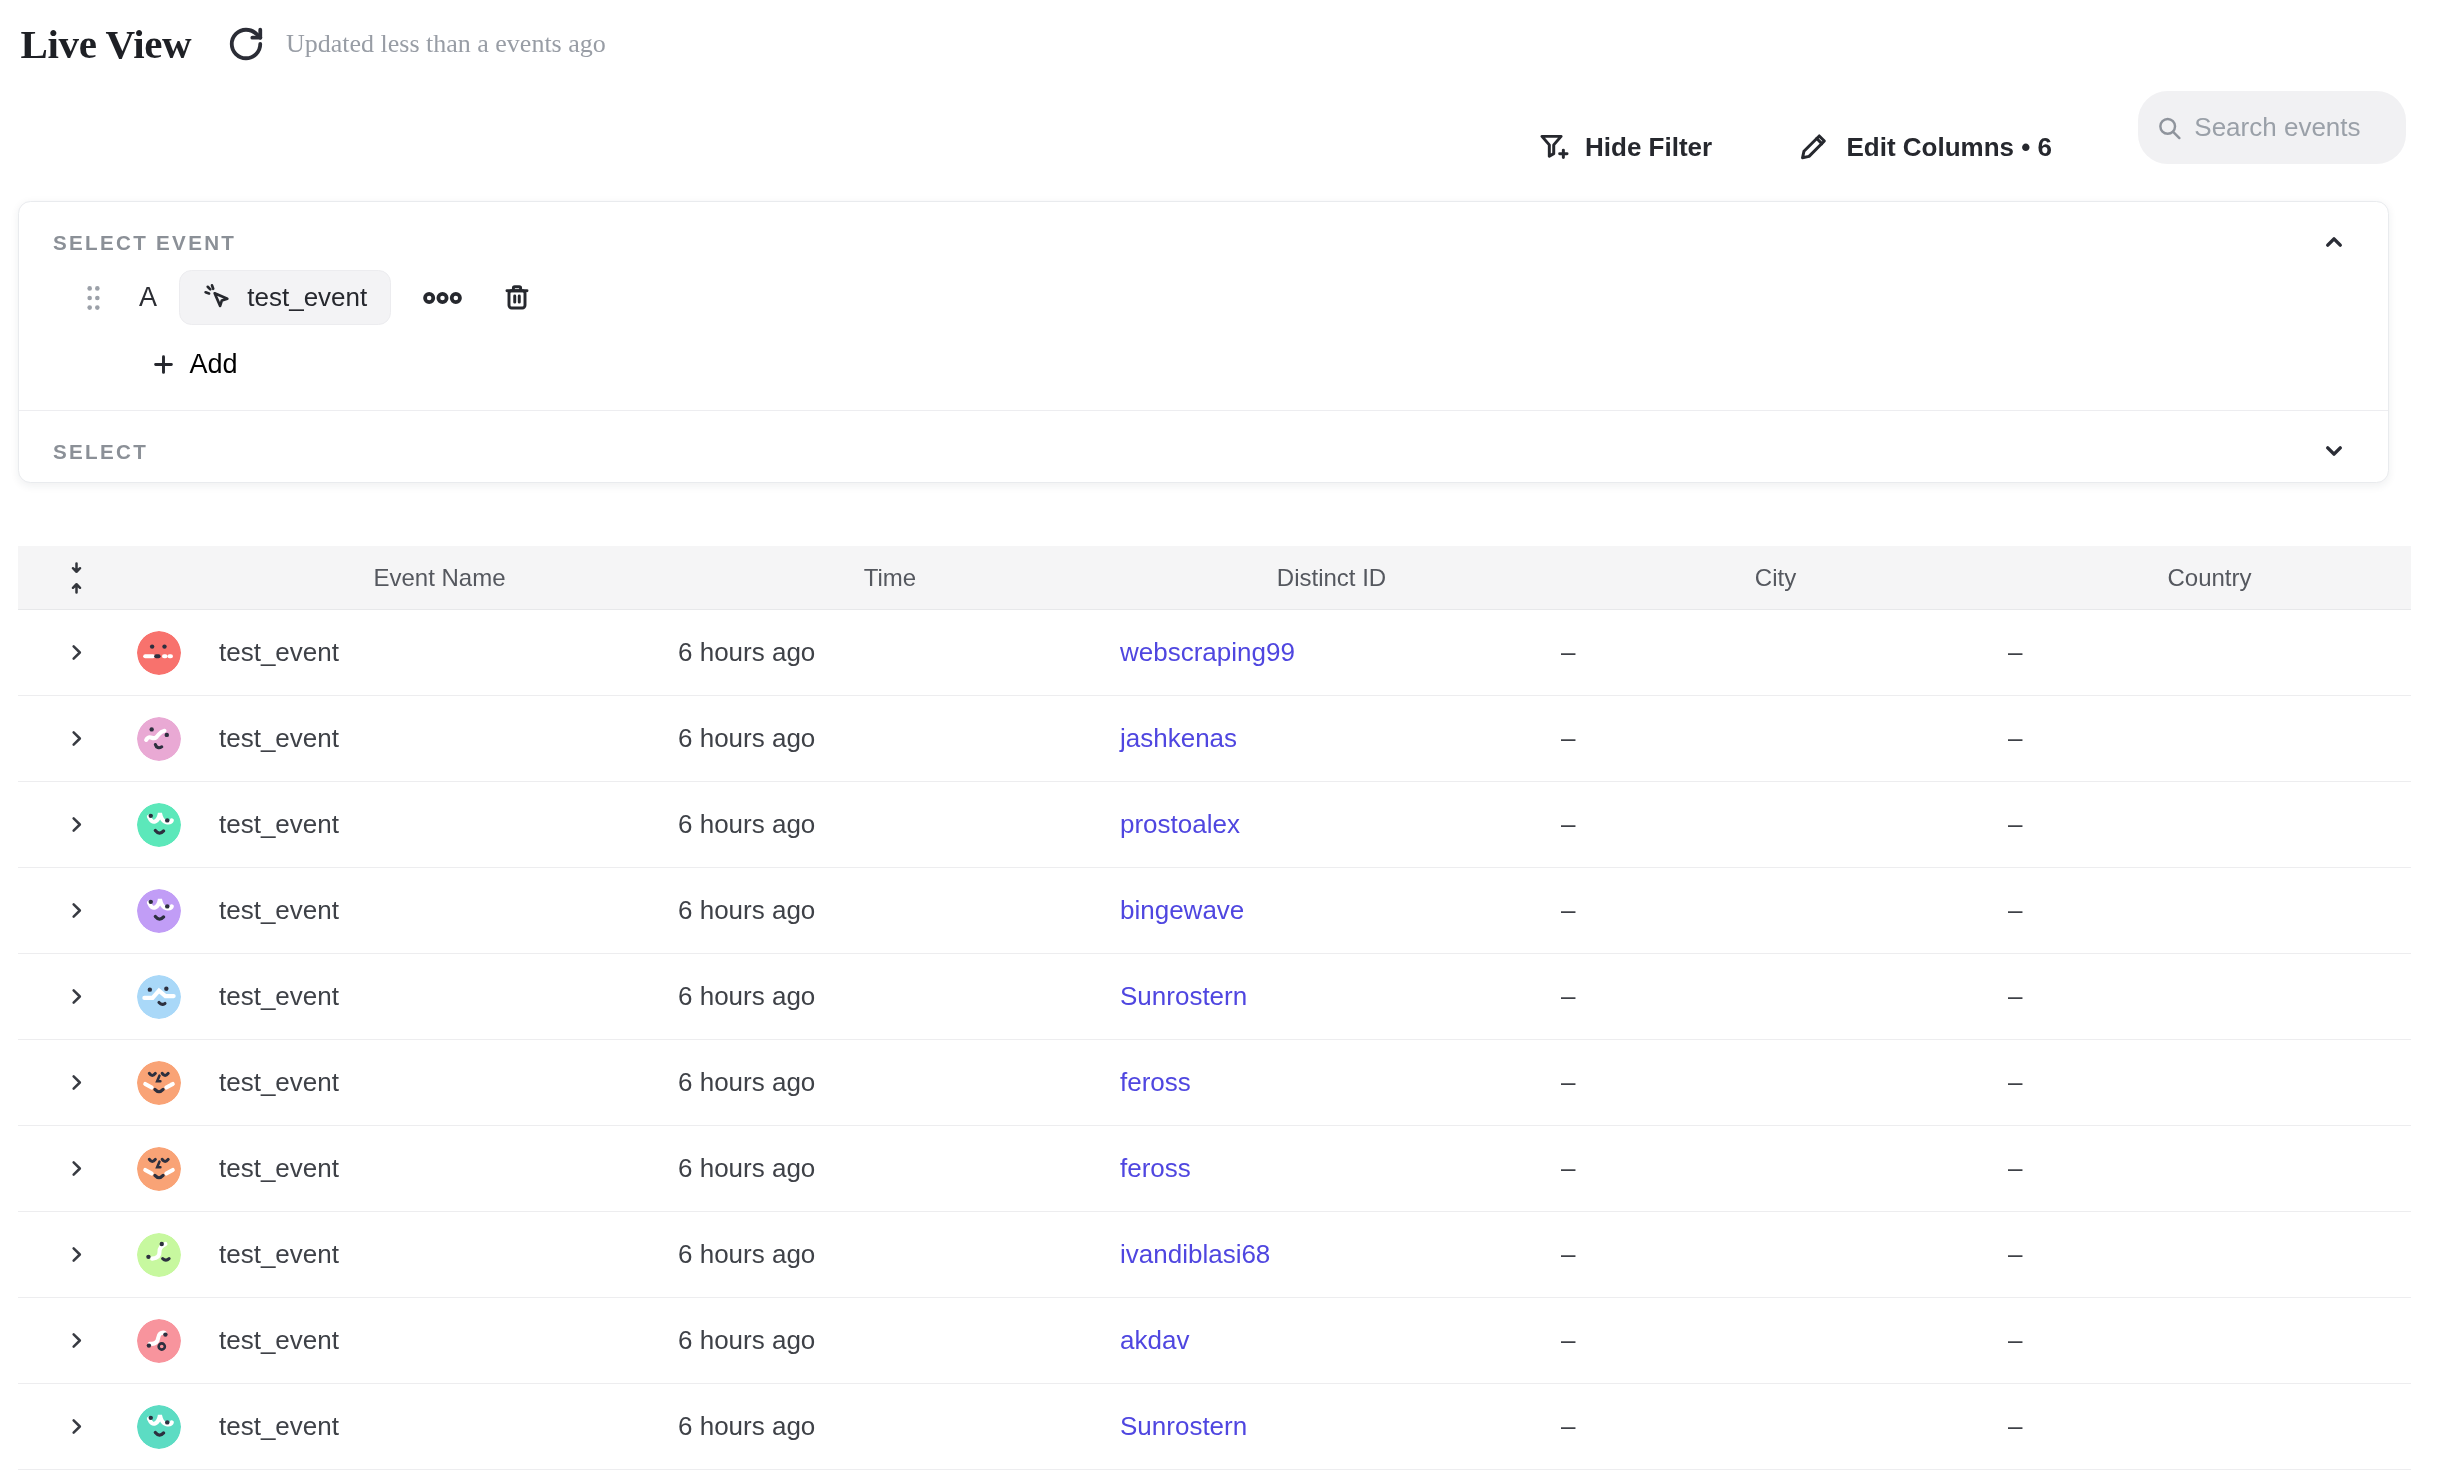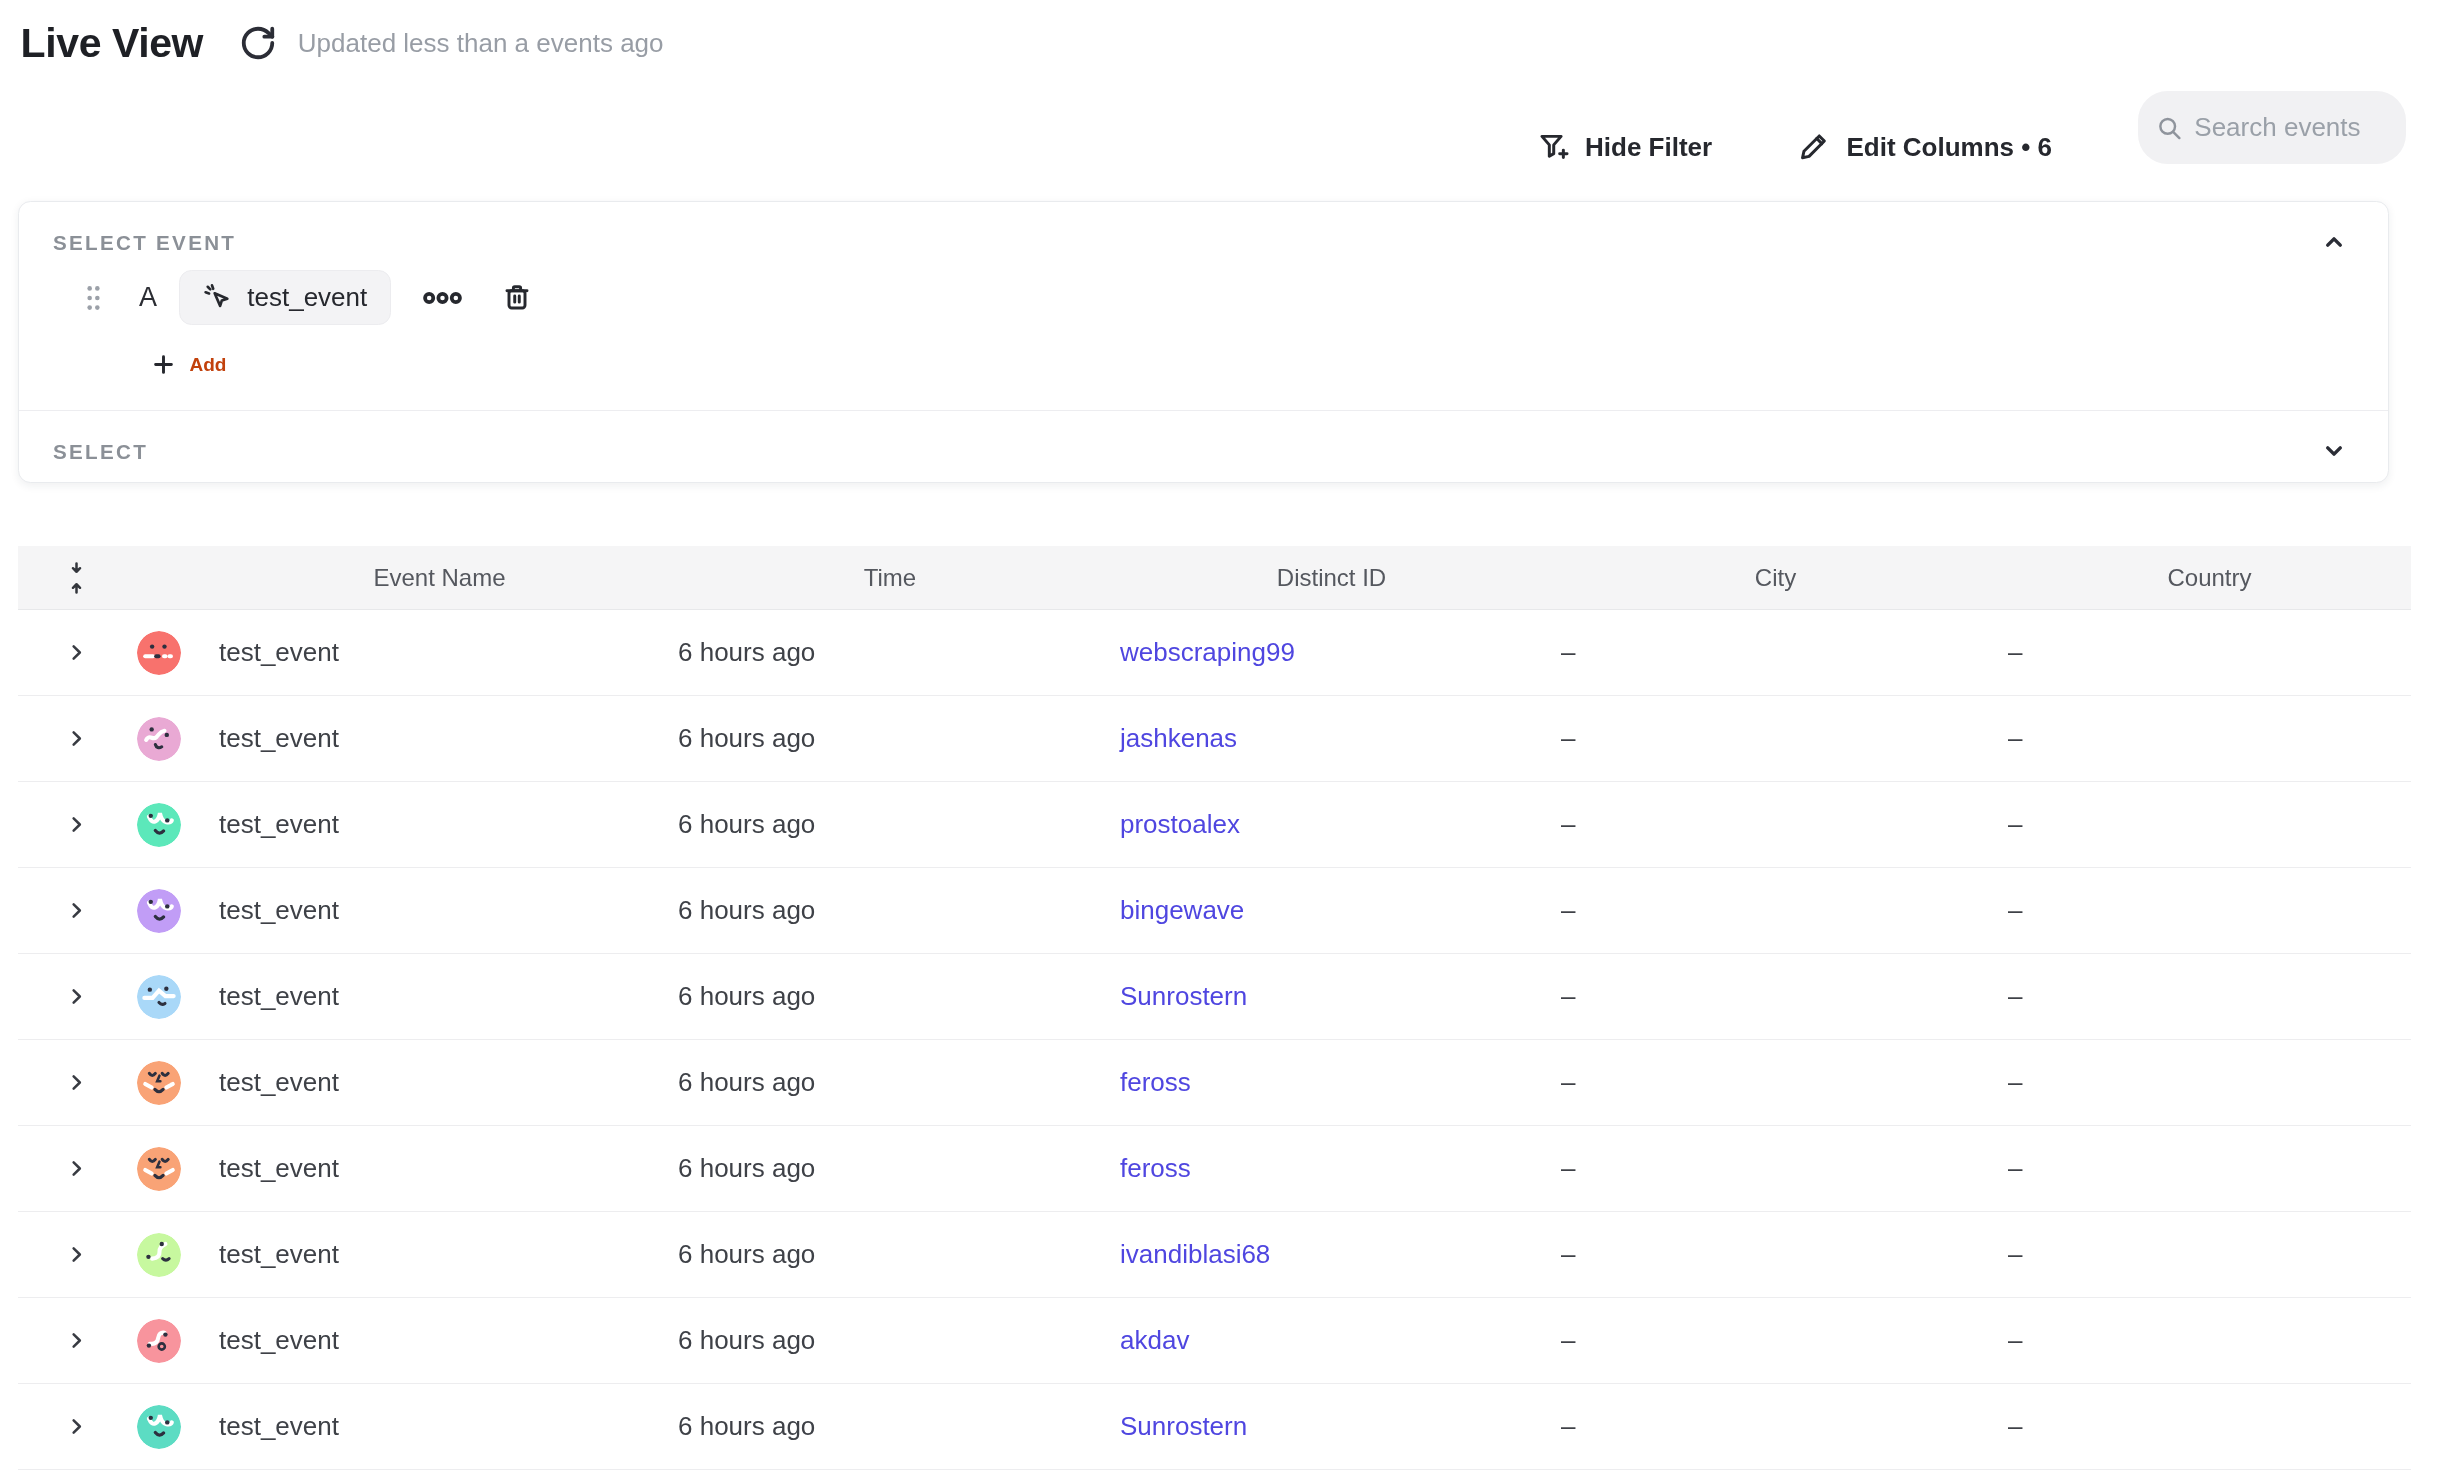--- a/index.html
+++ b/index.html
@@ -1,21 +1,21 @@
 <!DOCTYPE html>
 <html style="--link: #4f46e0;font-size:14.3px"><head>
 <meta charset="utf-8">
 <style>
   * { margin:0; padding:0; box-sizing:border-box; }
   html,body { background:#fff; }
   body { font-family:"Liberation Sans", sans-serif; color:#2a2c33; }
   .stage { position:relative; width:2462px; height:1478px; background:#fff; overflow:hidden; }
 
   
-  .page-header { position:absolute; left:20.6px; top:19.7px; display:flex; align-items:center; }
+  .page-header { position:absolute; left:20.6px; top:19.7px; display:flex; align-items:center;font-family:Liberation Serif, serif; }
   .page-title { font-size:41px; font-weight:700; letter-spacing:-0.4px; color:#1e2025; }
   .refresh-btn { margin-left:34px; width:41px; height:41px; display:flex; align-items:center; justify-content:center; cursor:pointer; }
   .updated-text { margin-left:19.7px; font-size:26px; color:#989da5; }
 
   
   .toolbar { position:absolute; top:107px; right:56px; height:57px; display:flex; align-items:flex-end; gap:86px; }
   .tool-btn { display:flex; align-items:center; gap:14.3px; font-size:26px; font-weight:600; color:#26282e; cursor:pointer; white-space:nowrap; }
   .search-box { width:268px; height:73px; border-radius:29.5px; background:#f1f1f3; display:flex; align-items:center; gap:11.6px; padding:0 18px; }
   .search-box input { border:none; outline:none; background:transparent; font-family:"Liberation Sans", sans-serif; font-size:26px; color:#3c3f45; width:100%; }
   .search-box input::placeholder { color:#9aa0a8; }
@@ -30,21 +30,21 @@
   .chev-up { top:21.5px; } .chev-down { top:231px; }
   .event-row { position:absolute; left:63px; top:68px; height:55px; display:flex; align-items:center; }
   .grip { width:25px; height:36px; display:flex; align-items:center; cursor:grab; }
   .event-letter { margin-left:32px; font-size:27px; font-weight:500; color:#2b2d33; }
   .event-chip { margin-left:21.5px; height:55px; border-radius:12.5px; background:#f3f3f5; border:0.9px solid #ececef;
                 display:flex; align-items:center; gap:13.4px; padding:0 22.4px; cursor:pointer; }
   .event-chip span { font-size:26px; font-weight:500; color:#26282e; }
   .more-btn { margin-left:29px; display:flex; align-items:center; cursor:pointer; }
   .trash-btn { margin-left:36px; display:flex; align-items:center; cursor:pointer; }
   .add-btn { position:absolute; left:131px; top:143px; height:39px; display:flex; align-items:center; gap:12.5px;
-             font-size:19px; font-weight:700; color:#c2410c; cursor:pointer; }
+             font-size:27px; font-weight:400; color:#000000; cursor:pointer; }
   .panel-divider { position:absolute; left:0; right:0; top:208px; border-top:1.3px solid #ededf0; }
 
   
   .events-table { position:absolute; left:18px; top:546px; width:2393px; }
   .tgrid { display:grid; grid-template-columns:98px 85px 459px 442px 441px 447px 421px; align-items:center; }
   .thead { height:64px; background:#f5f5f6; border-bottom:1.3px solid #e7e8ea; font-size:24px; color:#55585f;text-align:center; }
   .th-text, .td-text { padding-left:18px; }
   .cell-icon { display:flex; justify-content:center; padding-left:19.7px; }
   .trow { height:86px; background:#fff; border-bottom:1.3px solid #ededef; cursor:pointer; }
   .trow .td-text { font-size:26px; color:#3e4147; }

